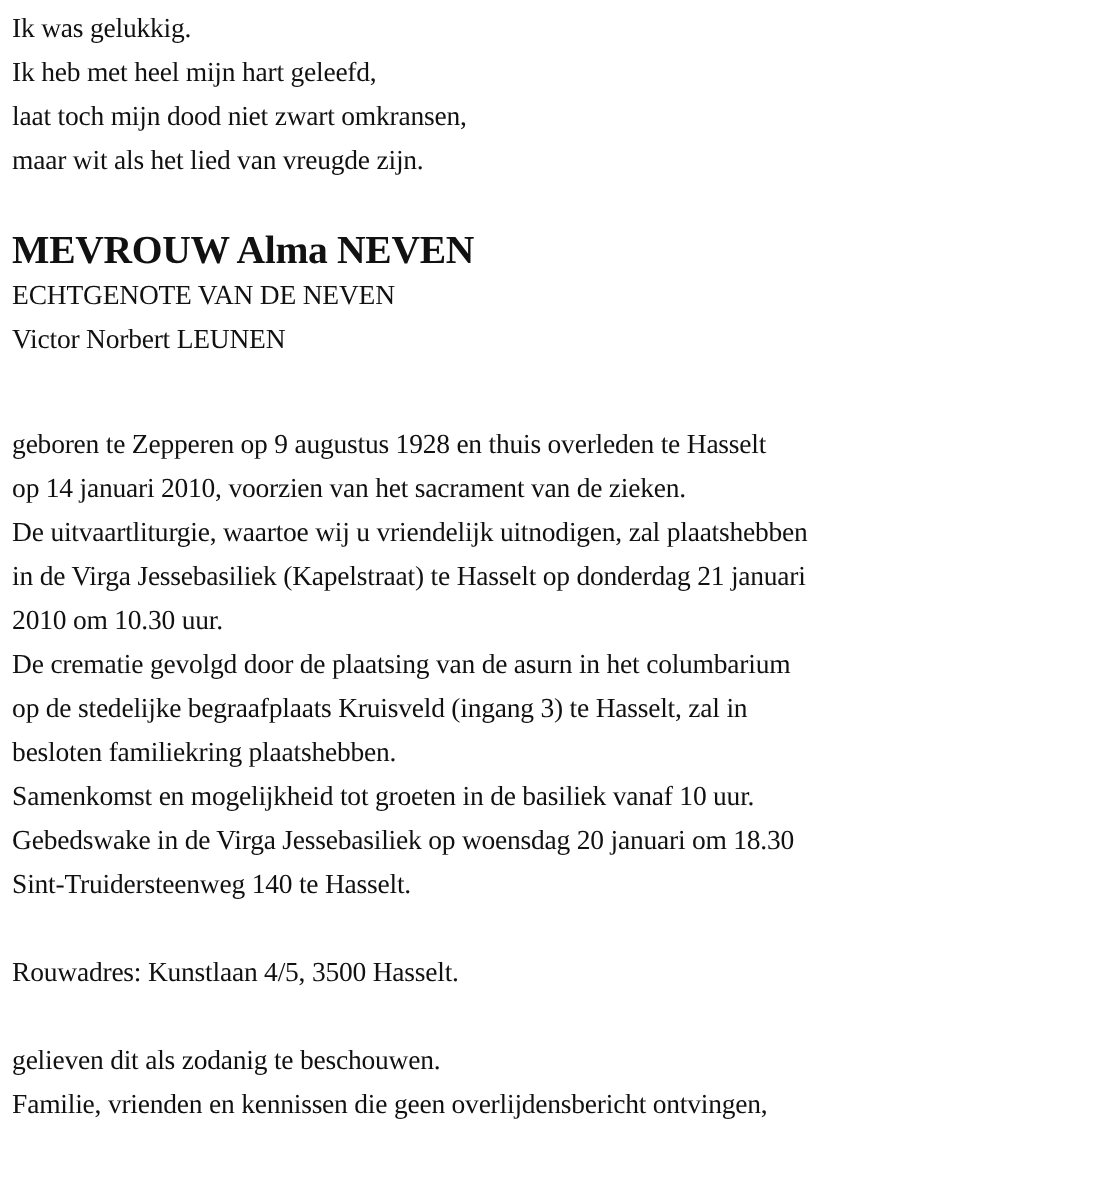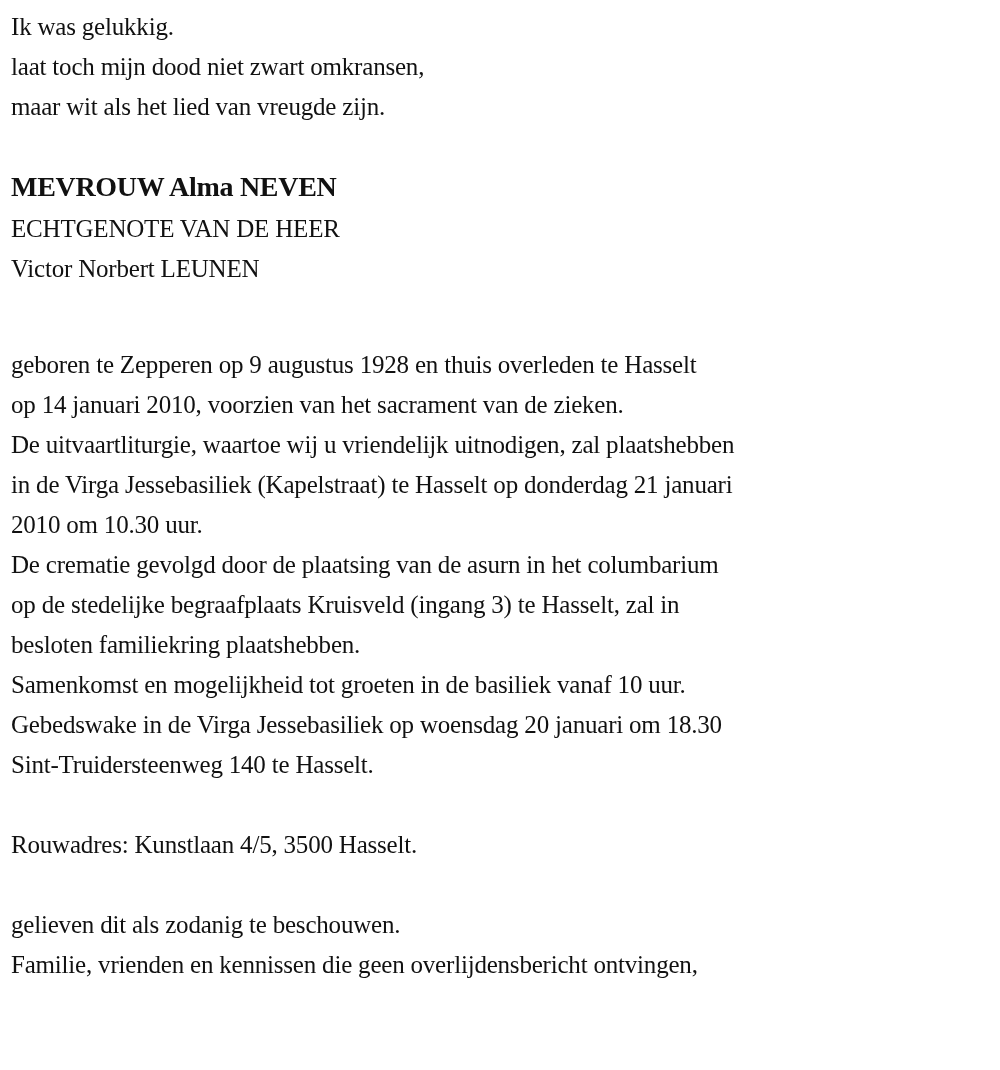--- a/index.html
+++ b/index.html
@@ -26,43 +26,44 @@
       height: 40px;
       line-height: 40px;
       white-space: nowrap;
     }
     .poem { margin: 0; }
     .title {
       display: block;
       margin-top: 36px;
       height: 48px;
       line-height: 48px;
-      font-size: 28px;
+      font-size: 36px;
       font-weight: bold;
       letter-spacing: -0.3px;
       white-space: nowrap;
     }
     .subtitle { margin-top: -2px; }
     .spacer { height: 40px; }
     .body-text { margin-top: 16px; }
   </style>
 </head>
 <body>
 
 <div class="page">
 
   <div class="poem">
     <span class="line">Ik was gelukkig.</span>
+    <span class="line">Ik heb met heel mijn hart geleefd,</span>
     <span class="line">laat toch mijn dood niet zwart omkransen,</span>
     <span class="line">maar wit als het lied van vreugde zijn.</span>
   </div>
 
   <div>
     <span class="title">MEVROUW Alma NEVEN</span>
-    <span class="line subtitle">ECHTGENOTE VAN DE HEER</span>
+    <span class="line subtitle">ECHTGENOTE VAN DE NEVEN</span>
     <span class="line">Victor Norbert LEUNEN</span>
   </div>
 
   <div class="spacer"></div>
 
   <div class="body-text">
     <span class="line">geboren te Zepperen op 9 augustus 1928 en thuis overleden te Hasselt</span>
     <span class="line">op 14 januari 2010, voorzien van het sacrament van de zieken.</span>
     <span class="line">De uitvaartliturgie, waartoe wij u vriendelijk uitnodigen, zal plaatshebben</span>
     <span class="line">in de Virga Jessebasiliek (Kapelstraat) te Hasselt op donderdag 21 januari</span>

